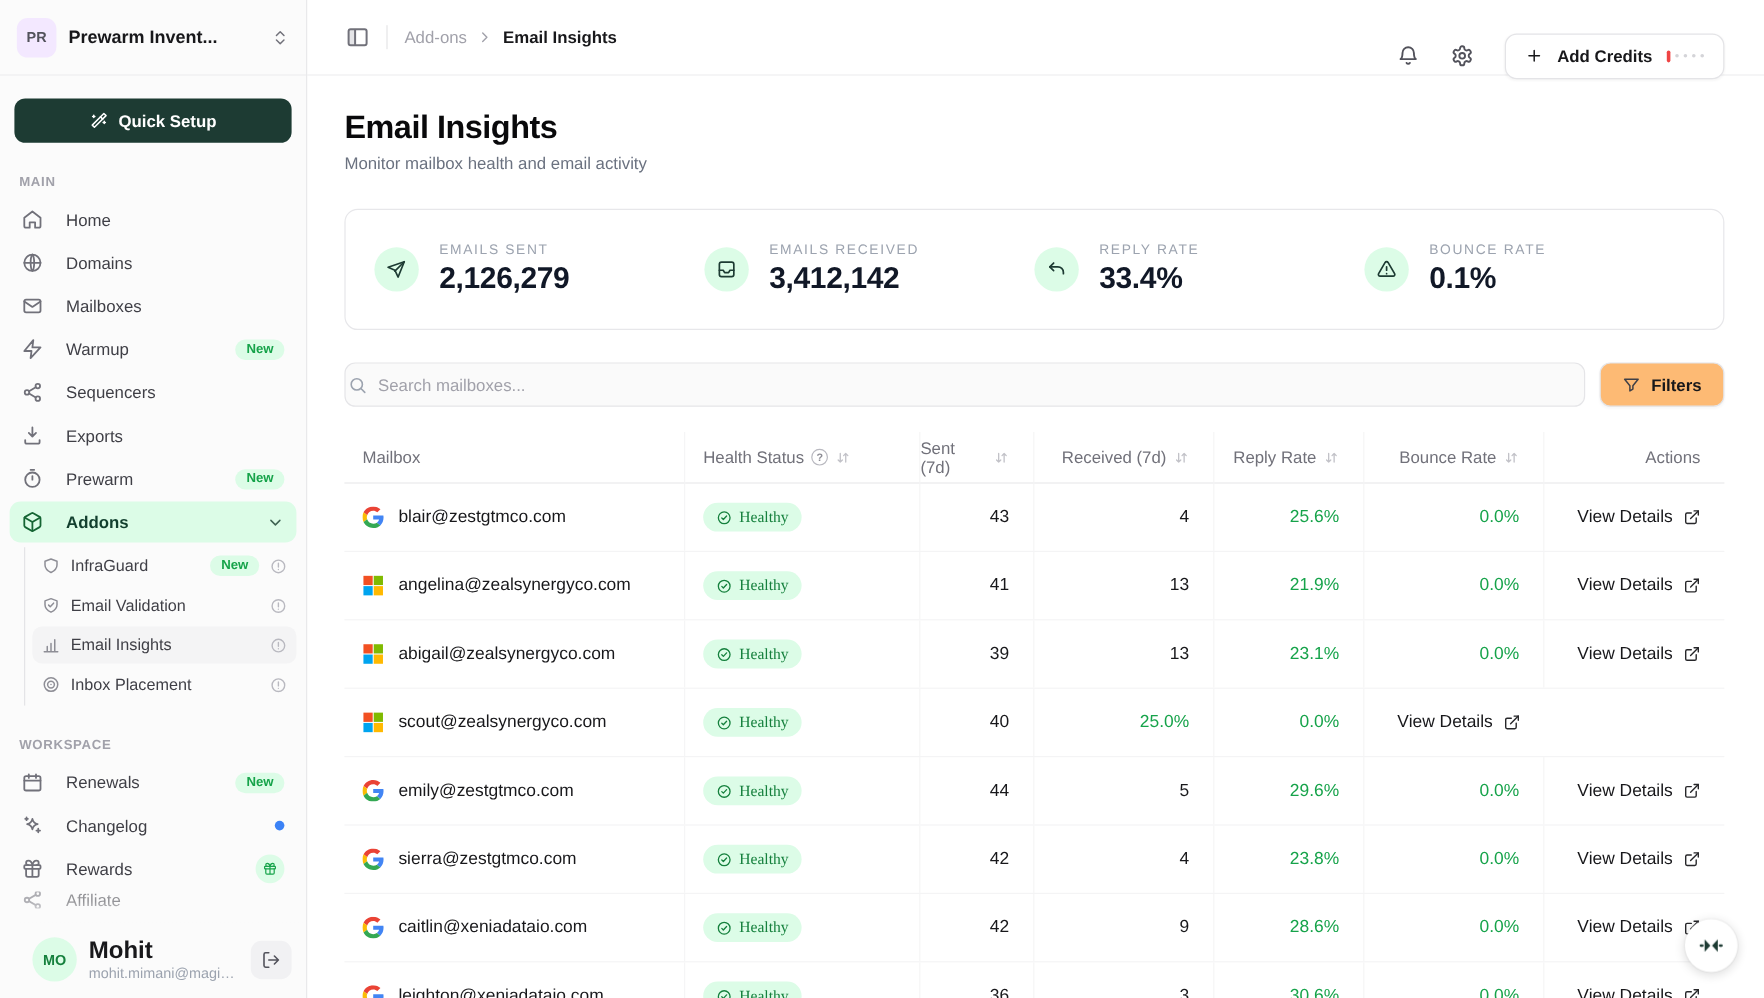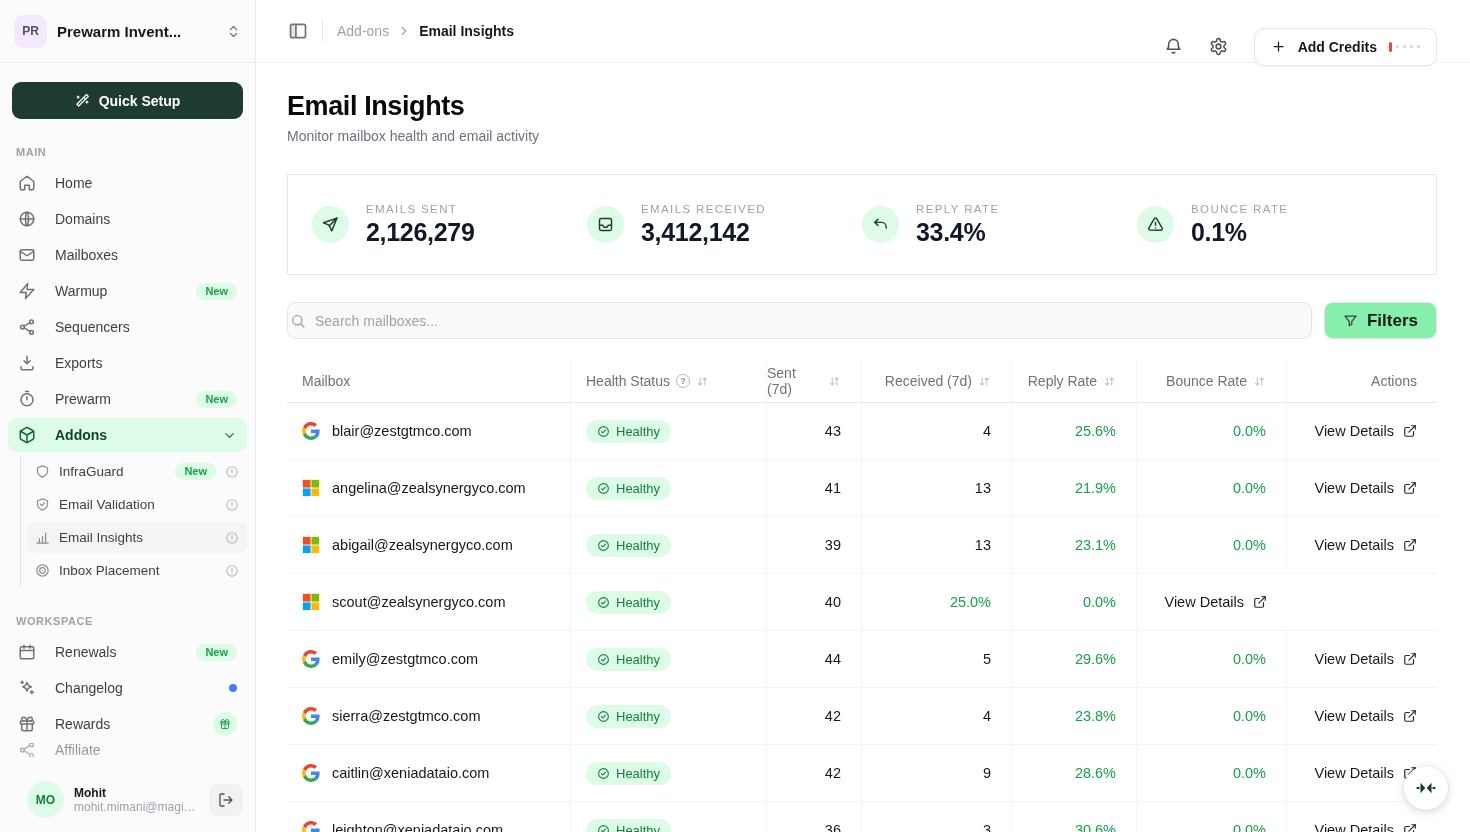--- a/index.html
+++ b/index.html
@@ -43,21 +43,21 @@
   .gift-circle { width:24px; height:24px; border-radius:50%; background:#dcfce7; color:#16a34a;
     display:flex; align-items:center; justify-content:center; }
   .gift-circle svg { width:12px; height:12px; }
   .sb-footer { position:absolute; left:15px; right:0; bottom:0; background:#fbfbfb; padding:12px 12px 14px;
     display:flex; align-items:center; gap:10px; }
   .sb-footer::before { content:""; position:absolute; left:0; right:0; top:-18px; height:18px;
     background:linear-gradient(to bottom, rgba(251,251,251,0), #fbfbfb); }
   .user-avatar { width:37px; height:37px; border-radius:50%; background:#dcfce7; color:#15803d;
     font-size:12px; font-weight:700; display:flex; align-items:center; justify-content:center; }
   .user-meta { flex:1; min-width:0; }
-  .user-name { font-size:12px; font-weight:700; color:#18181b; }
+  .user-name { font-size:20px; font-weight:700; color:#18181b; }
   .user-email { font-size:12px; color:#9ca3af; white-space:nowrap; overflow:hidden; text-overflow:ellipsis; }
   .logout-btn { width:34px; height:32px; border-radius:9px; background:#f1f1f3; border:none;
     color:#52525b; display:flex; align-items:center; justify-content:center; cursor:pointer; }
 
   
   .main { flex:1; display:flex; flex-direction:column; min-width:0; }
   .topbar { height:63px; border-bottom:1px solid #efeff1; display:flex; align-items:center;
     padding:0 33px 0 32px; gap:14px; }
   .icon-btn { background:none; border:none; cursor:pointer; color:#52525b; display:flex; padding:0; }
   .tb-divider { width:1px; height:20px; background:#e4e4e7; }
@@ -70,58 +70,58 @@
     display:flex; align-items:center; gap:12px; padding:0 16px; font-size:14px; font-weight:600;
     color:#18181b; cursor:pointer; font-family:inherit; box-shadow:0 1px 2px rgba(0,0,0,.04); }
   .credit-ind { display:flex; align-items:center; gap:4px; }
   .credit-bar { width:3px; height:10px; border-radius:2px; background:#ef4444; }
   .credit-dot { width:3px; height:3px; border-radius:50%; background:#d4d4d8; }
 
   .content { padding:28px 33px 0 31px; }
   .page-title { font-size:27px; font-weight:700; letter-spacing:-.4px; color:#09090b; }
   .page-subtitle { margin-top:6px; font-size:14px; color:#6b7280; }
 
-  .stats-card { margin-top:30px; border:1px solid #e7e7ea; border-radius:1px; height:101px;
+  .stats-card { margin-top:30px; border:1px solid #e7e7ea; border-radius:11px; height:101px;
     display:grid; grid-template-columns:repeat(4,1fr); align-items:center; padding:0 24px; }
   .stat { display:flex; align-items:center; gap:17px; }
   .stat-bubble { width:37px; height:37px; border-radius:50%; background:#dcfce7; color:#1d3b33;
     display:flex; align-items:center; justify-content:center; }
   .stat-bubble svg { width:17px; height:17px; }
   .stat-label { font-size:11.5px; letter-spacing:.12em; color:#9ca3af; font-weight:500; }
   .stat-value { margin-top:3px; font-size:25px; font-weight:700; letter-spacing:-.3px; color:#111827; }
 
   .toolbar { margin-top:27px; display:flex; gap:12px; }
   .search-box { flex:1; height:37px; background:#fafafa; border:1px solid #e5e5e8; border-radius:9px;
     display:flex; align-items:center; gap:9px; padding:0 2px; }
   .search-box svg { width:16px; height:16px; color:#9ca3af; }
   .search-box input { border:none; outline:none; background:transparent; flex:1; font-size:14px;
     color:#18181b; font-family:inherit; }
   .search-box input::placeholder { color:#a1a1aa; }
-  .filters-btn { height:37px; padding:0 18px; background:#86efac; border:1px solid #e4e4e7;
-    border-radius:9px; display:flex; align-items:center; gap:9px; font-size:17px; font-weight:600;
+  .filters-btn { height:37px; padding:0 18px; background:#fdba74; border:1px solid #e4e4e7;
+    border-radius:9px; display:flex; align-items:center; gap:9px; font-size:14px; font-weight:600;
     color:#18181b; cursor:pointer; font-family:inherit; box-shadow:0 1px 2px rgba(0,0,0,.03);text-align:right; }
   .filters-btn svg { width:15px; height:15px; color:#3f3f46; }
 
   .table { margin-top:21px; }
   .tr { display:grid; grid-template-columns:284px 196px 95px 150px 125px 150px 1fr; align-items:center; }
   .thead { height:43px; border-bottom:1px solid #e9e9eb; color:#71717a; font-size:14px;margin-top:16px; }
   .th, .td { height:100%; display:flex; align-items:center; border-right:1px solid #f5f5f6; }
   .th:last-child, .td:last-child { border-right:none; }
   .cell-l { padding-left:15px; justify-content:flex-start; }
   .cell-r { padding-right:20px; justify-content:flex-end; }
   .th { gap:6px; }
   .sort-ic { color:#c2c2c8; display:flex; }
   .help-badge { width:14px; height:14px; border:1px solid #b9b9c0; border-radius:50%; color:#8e8e96;
     font-size:9px; display:flex; align-items:center; justify-content:center; font-weight:700; }
   .row { height:57px; border-bottom:1px solid #f4f4f5; font-size:14.5px; }
   .mailbox-cell { gap:12px; }
   .provider-ic { width:18px; height:18px; display:flex; }
   .provider-ic svg { width:18px; height:18px; }
   .health-pill { display:inline-flex; align-items:center; gap:6px; background:#dcfce7; color:#15803d;
-    font-size:13px; font-weight:500; padding:4px 11px; border-radius:999px; }
+    font-size:13px; font-weight:500; padding:4px 11px; border-radius:999px;font-family:Liberation Serif, serif; }
   .health-pill svg { width:13px; height:13px; }
   .num { color:#18181b; }
   .pct { color:#16a34a; }
   .view-details { display:flex; align-items:center; gap:9px; cursor:pointer; color:#18181b; }
   .view-details svg { width:14px; height:14px; color:#27272a; }
 
   .float-btn { position:fixed; right:22px; bottom:22px; width:44px; height:44px; border-radius:50%;
     background:#fff; border:none; box-shadow:0 2px 10px rgba(0,0,0,.16), 0 0 0 1px rgba(0,0,0,.04);
     display:flex; align-items:center; justify-content:center; cursor:pointer; }
   .float-btn svg { width:22px; height:22px; }

